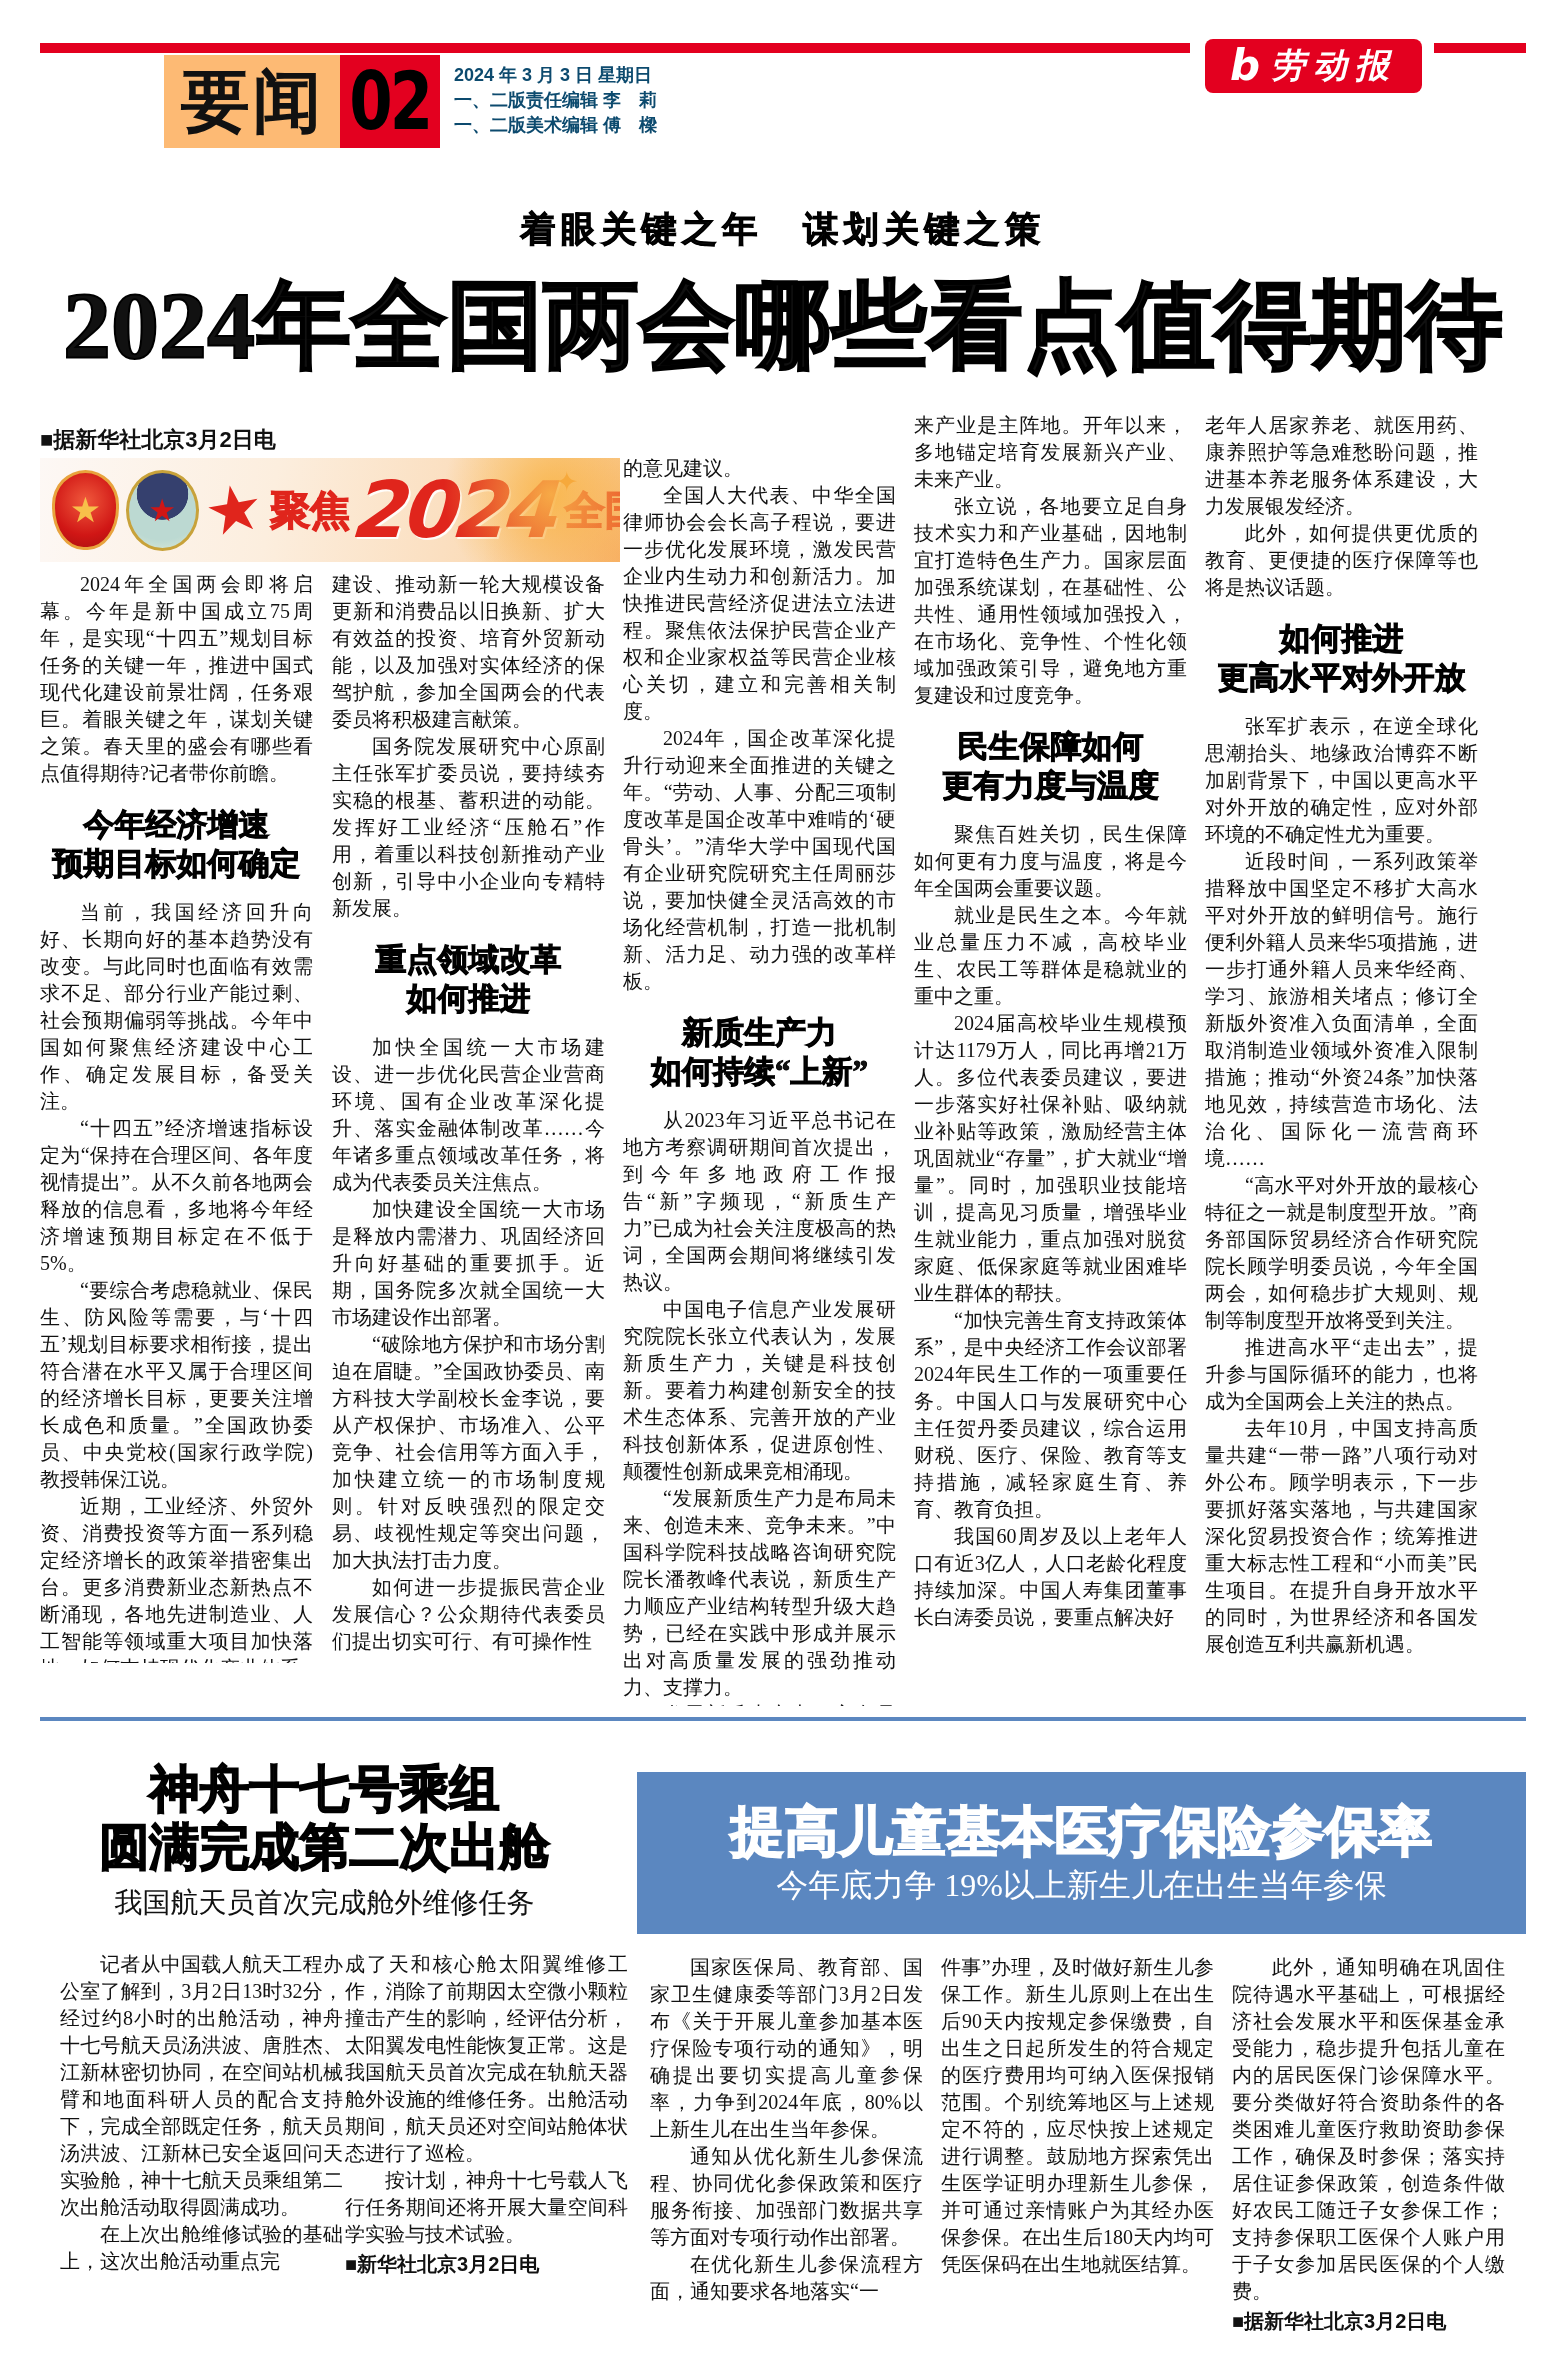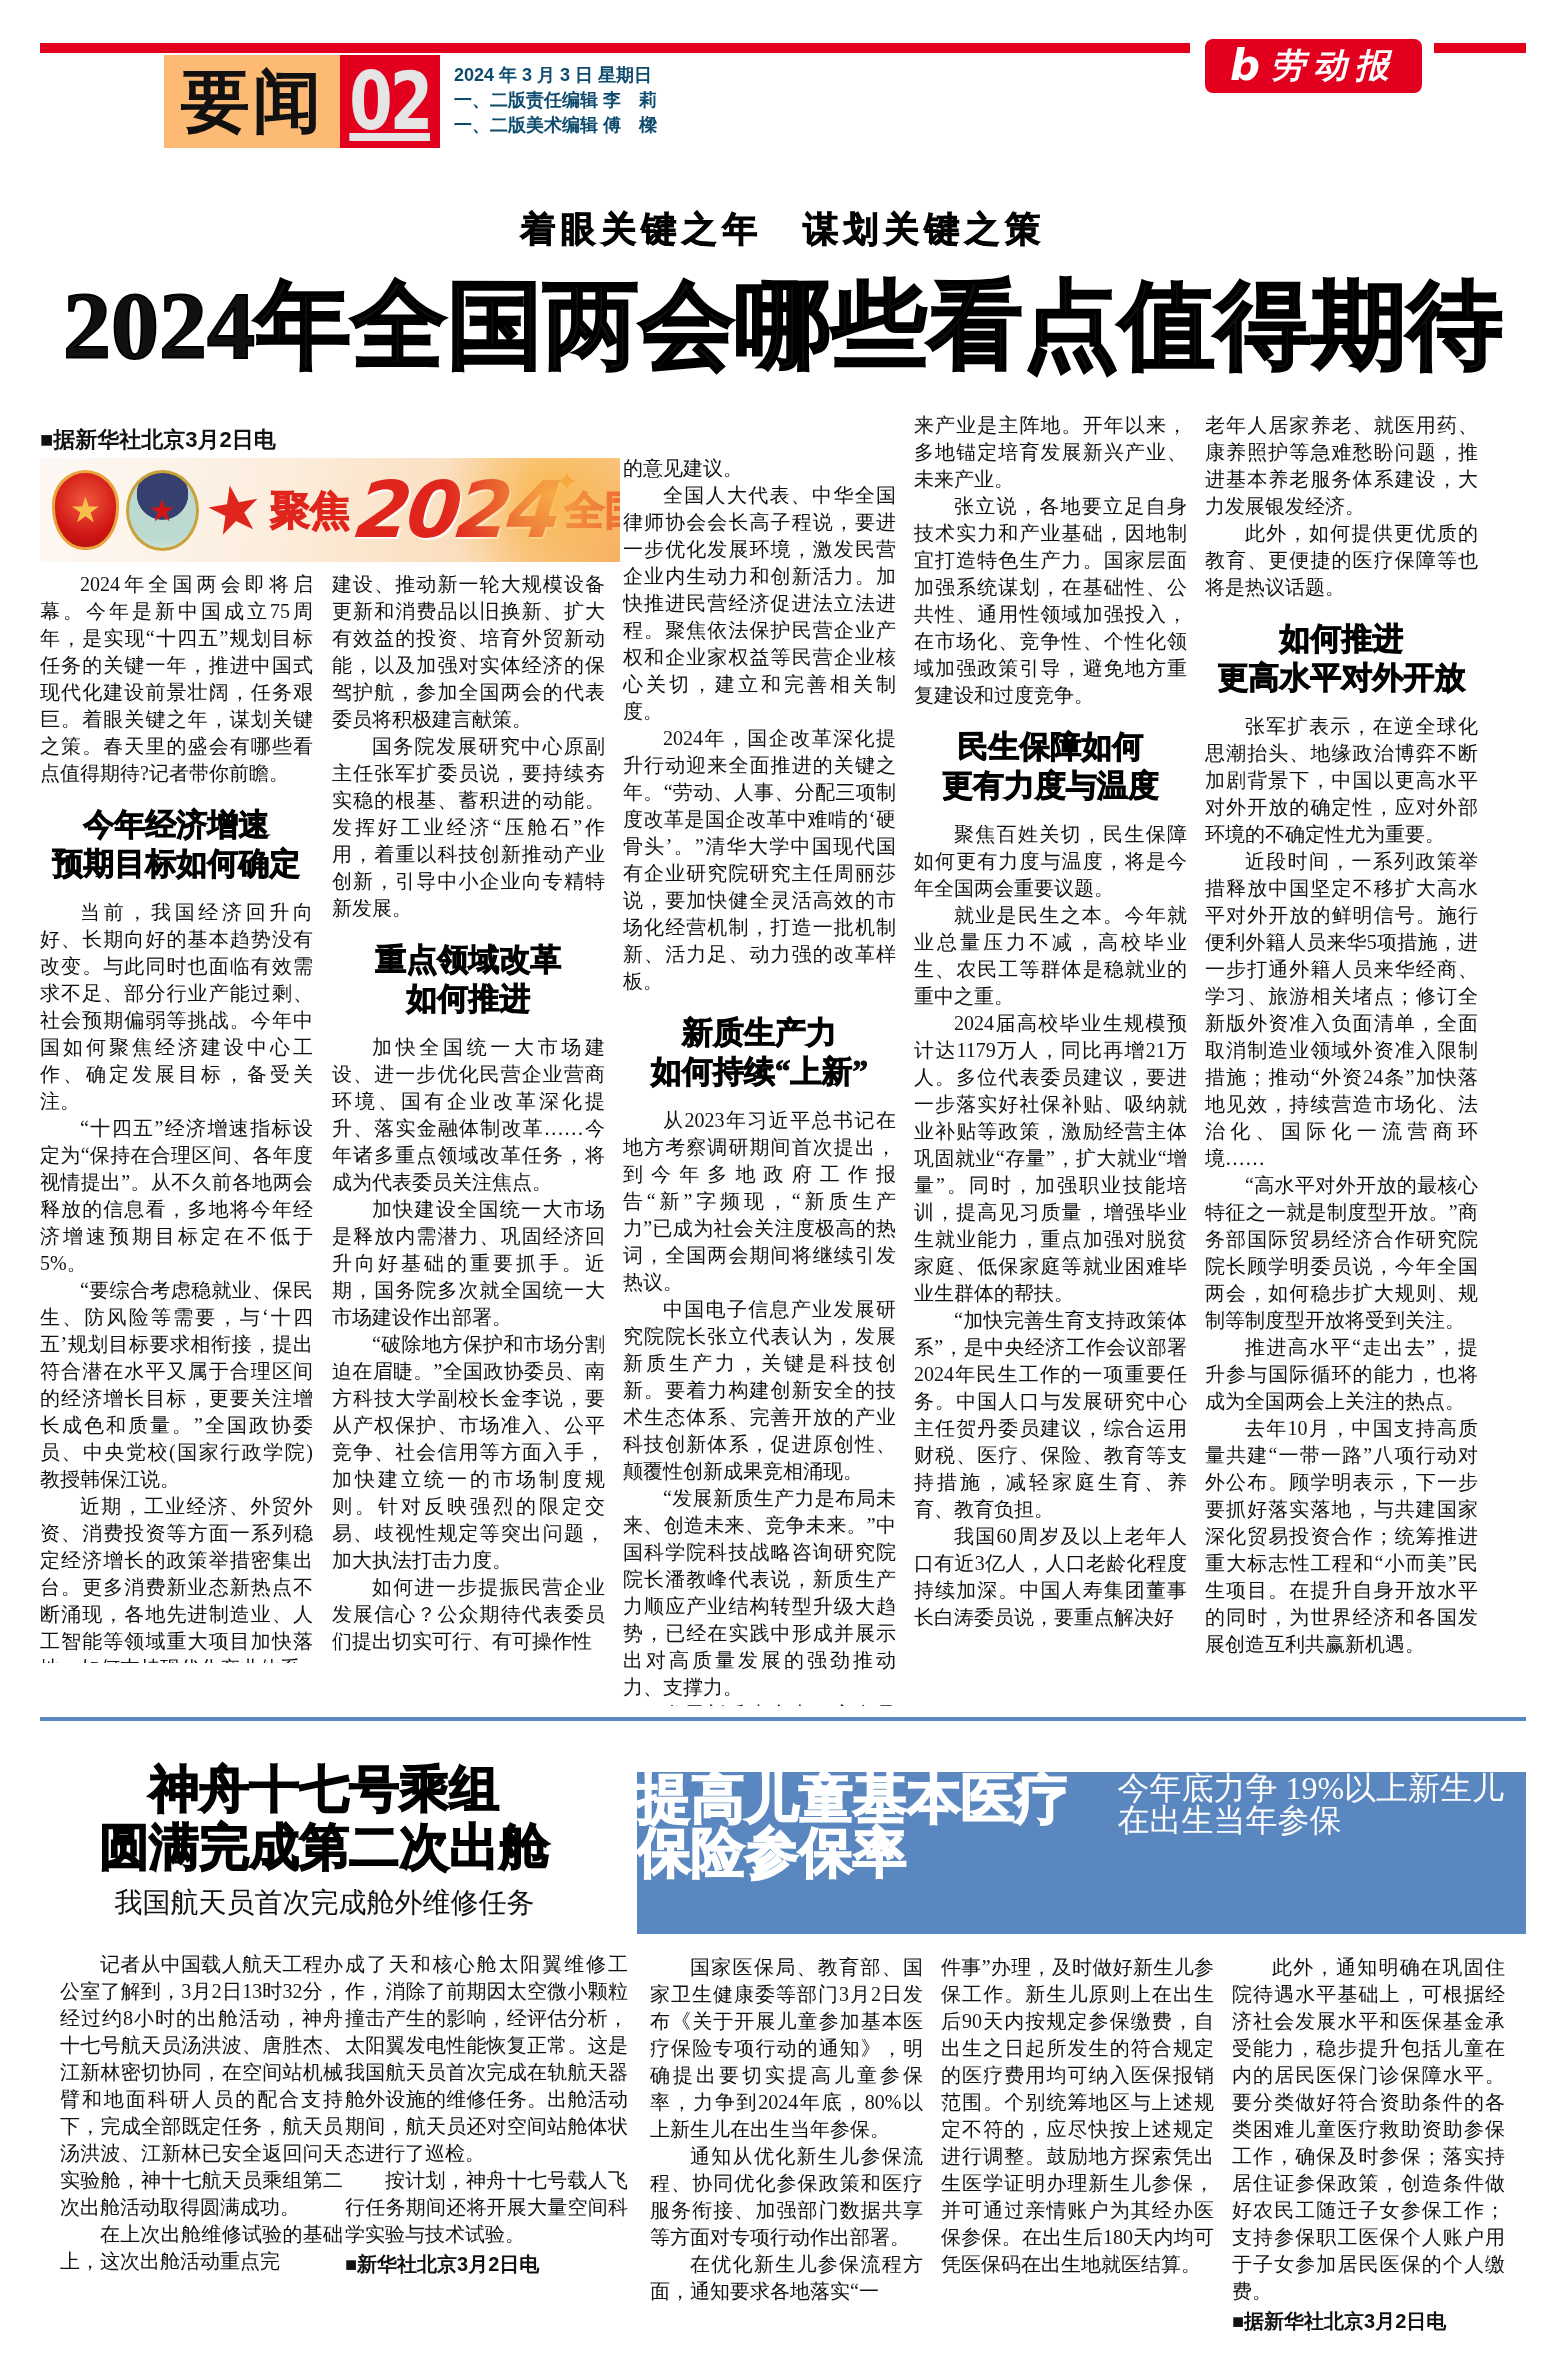--- a/index.html
+++ b/index.html
@@ -10,22 +10,22 @@
   .rule-red{position:absolute;background:#e3001f;}
   #ruleA{left:40px;top:43px;width:1150px;height:10px;}
   #ruleB{left:1434px;top:43px;width:92px;height:10px;}
   .masthead{position:absolute;left:1205px;top:39px;width:217px;height:54px;background:#e3001f;
             border-radius:8px;display:flex;align-items:center;justify-content:center;gap:10.8px;}
   .logo-b{color:#fff;font:italic 900 42px "DejaVu Sans",sans-serif;line-height:1;}
   .masthead-name{color:#fff;font:italic 700 34px "Liberation Serif",serif;letter-spacing:8px;}
   .section-box{position:absolute;left:164px;top:55px;width:177px;height:93px;background:#fdba74;
                display:flex;align-items:center;justify-content:center;font-size:69px;font-weight:600;letter-spacing:2.7px;}
   .pagenum-box{position:absolute;left:340px;top:55px;width:100px;height:93px;background:#e3001f;
-               display:flex;align-items:center;justify-content:center;color:#e5e5e5;
-               font:700 80px "DejaVu Sans",sans-serif;transform-origin:center;text-decoration:underline;}
+               display:flex;align-items:center;justify-content:center;color:#000000;
+               font:700 80px "DejaVu Sans",sans-serif;transform-origin:center;}
   .pagenum-box span{display:inline-block;transform:scaleX(.78);letter-spacing:-4px;}
   .pubinfo{position:absolute;left:454px;top:63px;font:600 18px "Liberation Sans",sans-serif;
            line-height:25px;color:#0c4a6e;}
 
   
   .kicker{position:absolute;left:40px;top:206px;width:1486px;text-align:center;
           font-size:35px;font-weight:700;letter-spacing:5.4px;-webkit-text-stroke:1px #000;}
   .lead-headline{position:absolute;left:40px;top:272px;width:1486px;text-align:center;
           font-size:96px;line-height:108px;font-weight:900;-webkit-text-stroke:2px #000;letter-spacing:0;}
   .lead-byline{position:absolute;left:40px;top:425px;font:700 22px "Liberation Sans",sans-serif;}
@@ -73,21 +73,21 @@
   .sz-title{position:absolute;left:40px;top:1760px;width:569px;text-align:center;
             font-size:50px;line-height:58px;font-weight:900;-webkit-text-stroke:1.7px #000;}
   .sz-subtitle{position:absolute;left:40px;top:1884px;width:569px;text-align:center;
             font-size:28px;font-weight:500;}
   .sz-col{position:absolute;top:1951px;width:283px;height:394px;}
   #szcol1{left:40px;margin-left:20px;}
   #szcol2{left:345px;}
 
   
   .ins-banner{position:absolute;left:637px;top:1772px;width:889px;height:162px;background:#5b87c0;
-              display:flex;flex-direction:row;justify-content:center;gap:10.8px;}
+              display:flex;flex-direction:column;align-items:center;justify-content:center;gap:10.8px;}
   .ins-title{color:#fff;font-size:54px;font-weight:900;-webkit-text-stroke:1.7px #fff;line-height:1;}
   .ins-subtitle{color:#fff;font-size:32px;font-weight:500;line-height:1;}
   .ins-col{position:absolute;top:1954px;width:273px;height:387px;}
   #inscol1{left:650px;}
   #inscol2{left:941px;}
   #inscol3{left:1232px;}
 </style>
 </head>
 <body>
 

